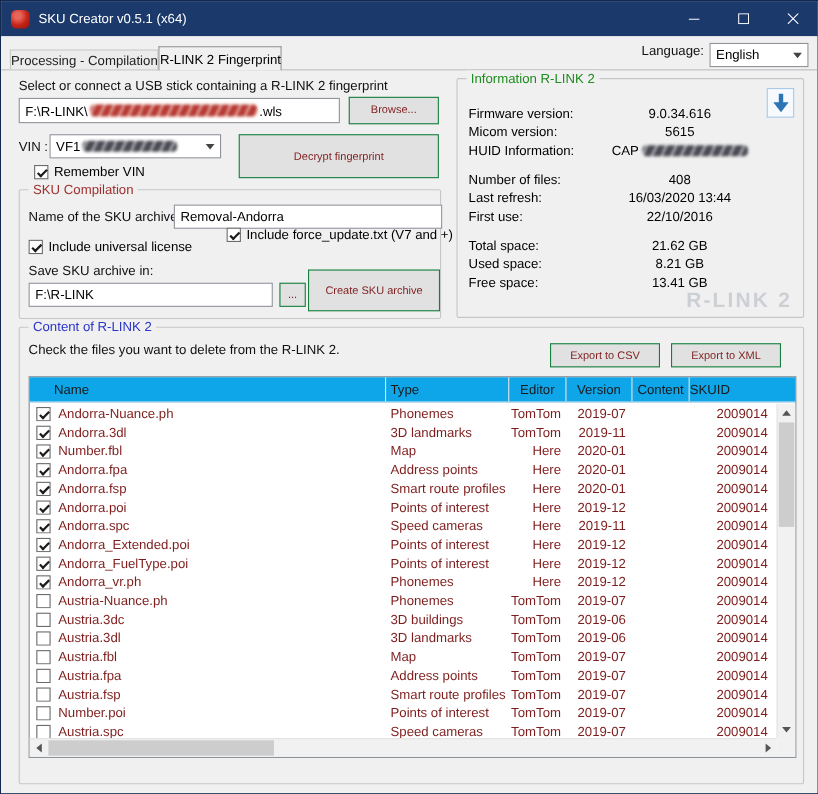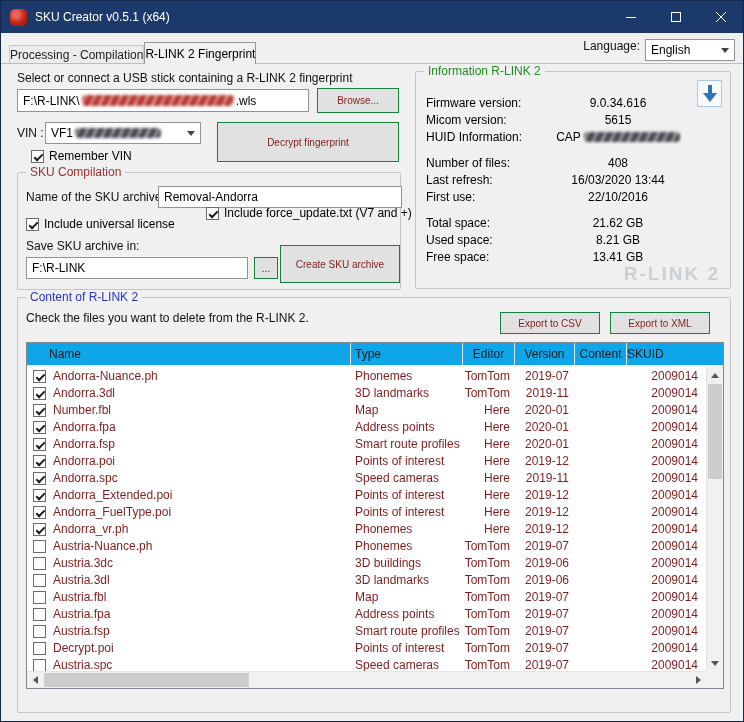--- a/index.html
+++ b/index.html
@@ -476,21 +476,21 @@
               </div>
               <div class="cell c-type">Smart route profiles</div>
               <div class="cell c-editor">TomTom</div>
               <div class="cell c-version">2019-07</div>
               <div class="cell c-content"></div>
               <div class="cell c-skuid">2009014</div>
             </div>
             <div class="lv-row">
               <div class="cell c-name">
                 <span class="cb"></span>
-                <span>Decrypt.poi</span>
+                <span>Number.poi</span>
               </div>
               <div class="cell c-type">Points of interest</div>
               <div class="cell c-editor">TomTom</div>
               <div class="cell c-version">2019-07</div>
               <div class="cell c-content"></div>
               <div class="cell c-skuid">2009014</div>
             </div>
             <div class="lv-row">
               <div class="cell c-name">
                 <span class="cb"></span>

